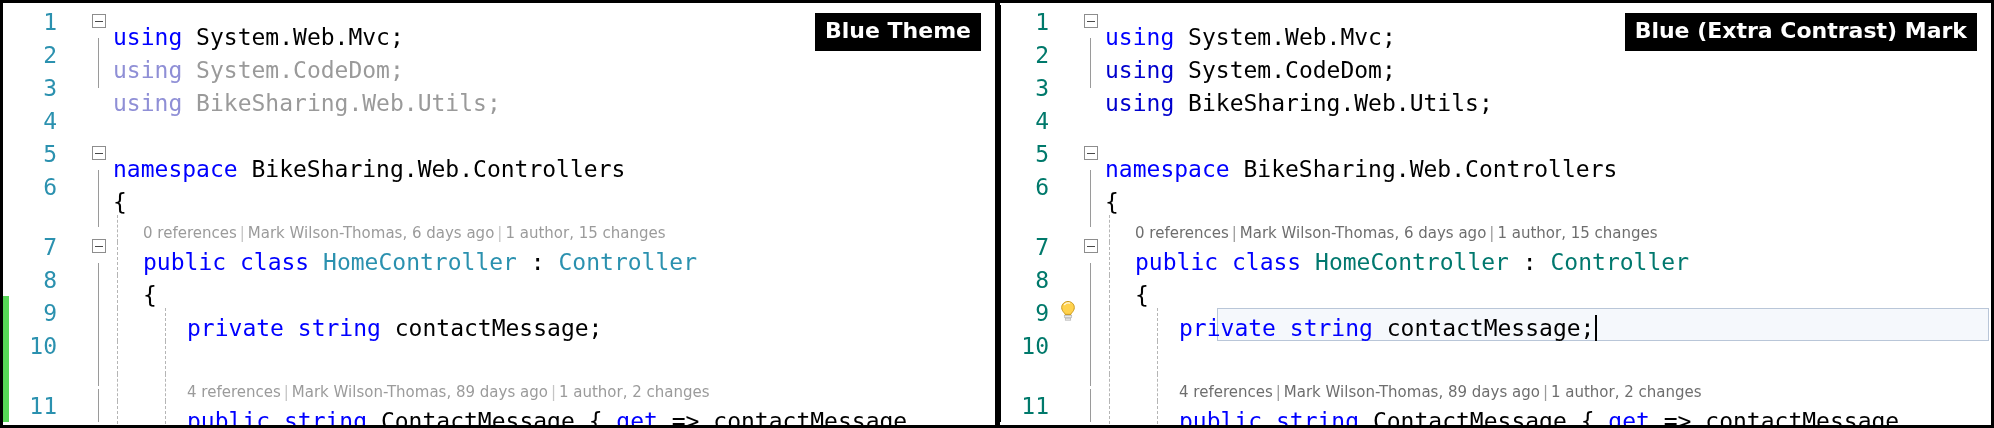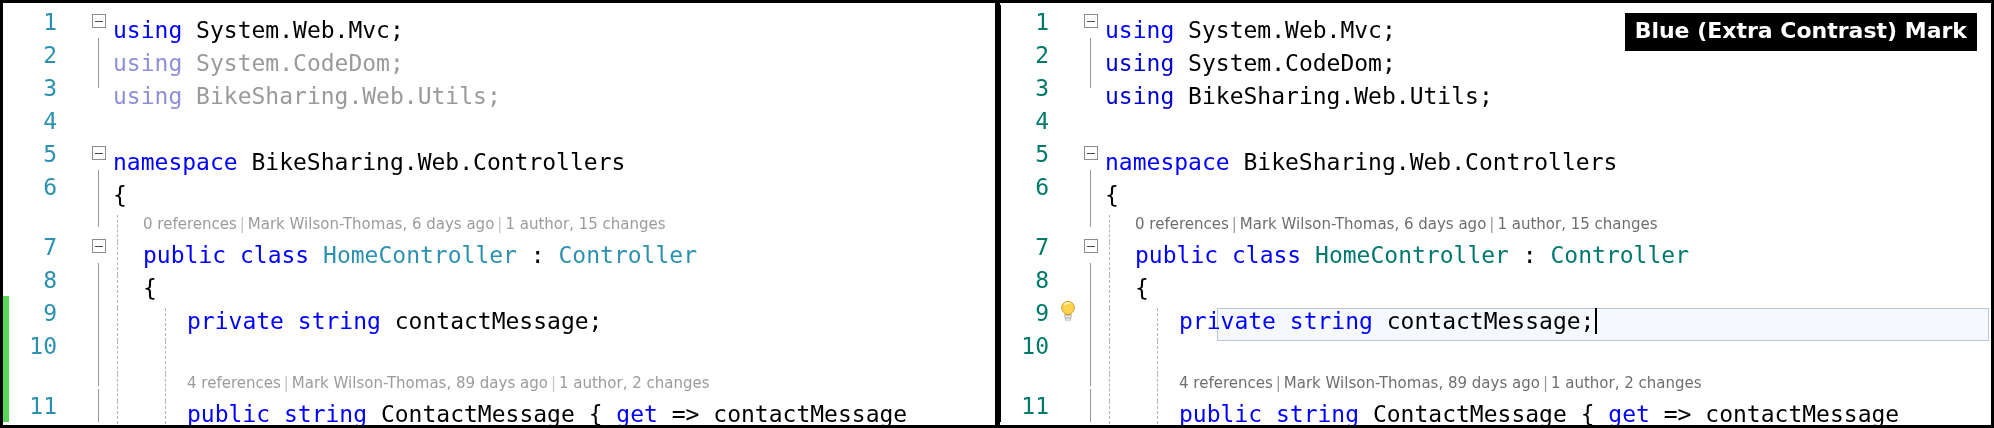--- a/index.html
+++ b/index.html
@@ -140,21 +140,21 @@
 
   
   .code {
     flex: 1 1 auto;
     font-size: 23px;
     font-family: "DejaVu Sans Mono", monospace;
     letter-spacing: 0px;
     position: relative;
     height: 33px;
     display: flex;
-    align-items: flex-start;
+    align-items: flex-end;
     margin-top: 24px;
   }
 
   
   .guide {
     position: absolute;
     top: 0;
     width: 0;
     height: 33px;
     border-left: 1px dashed #b5b5b5;
@@ -205,20 +205,21 @@
   .x-plain   { color: #000000; }
   .x-type    { color: #00786e; }
 </style>
 </head>
 <body>
 
 <div id="screenshot">
 
   <div class="panel panel-left">
 
+    <div class="theme-badge badge-left">Blue Theme</div>
 
     <div class="editor">
 
       <div class="row">
         <div class="lnum ln-blue">1</div>
         <div class="glyph"></div>
         <div class="outline">
           <div class="box"></div>
         </div>
         <div class="code"><span class="t-kw">using</span><span class="t-plain"> </span><span class="t-plain">System.Web.Mvc;</span></div>

